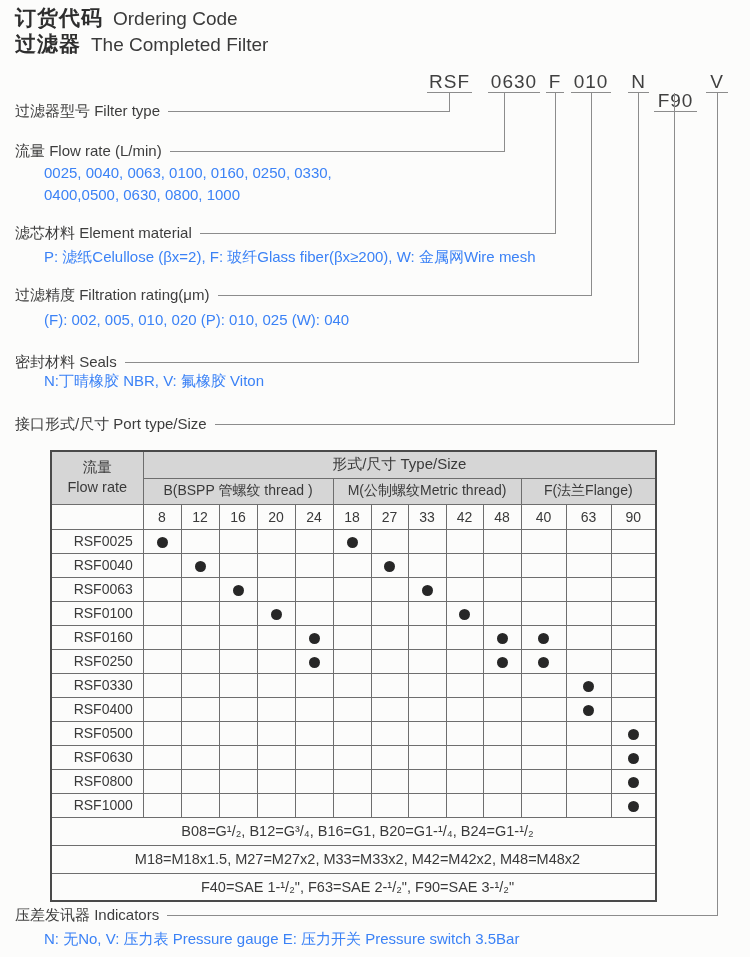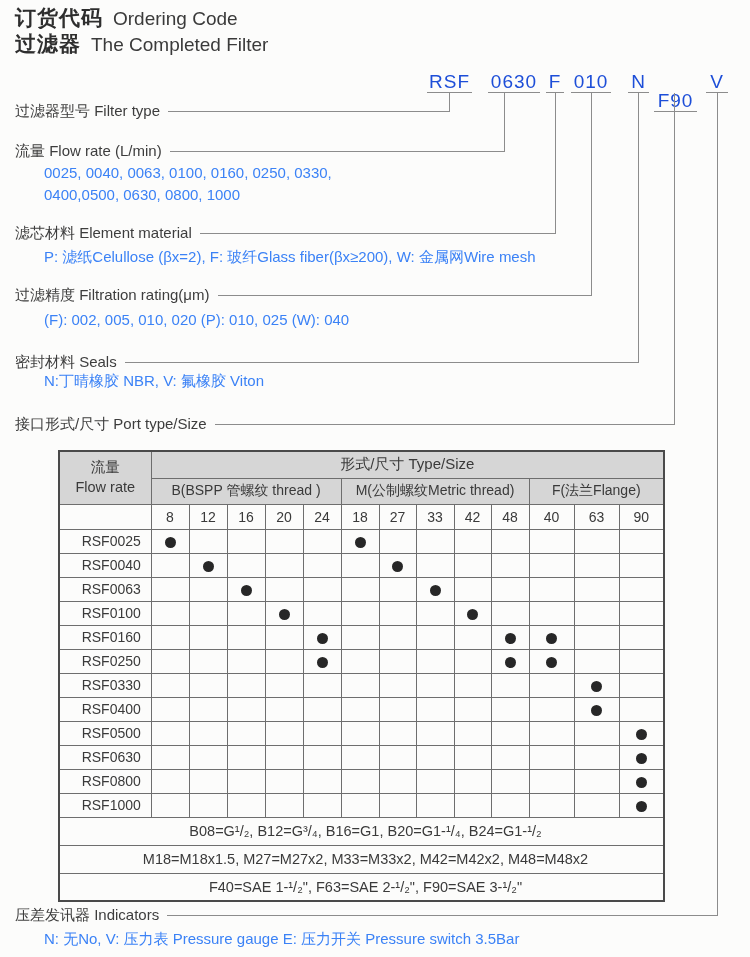--- a/index.html
+++ b/index.html
@@ -8,33 +8,33 @@
     position:relative; width:750px; height:957px; margin:0 auto;
     background:#fcfcfb; color:#3d3d3d; overflow:hidden;
     font-family:"Liberation Sans","DejaVu Sans",sans-serif;
   }
   .title-row { position:absolute; left:15px; display:flex; align-items:baseline; gap:10px; }
   .title-zh { font-size:21px; font-weight:bold; color:#2e2e2e; letter-spacing:1px; }
   .title-en { font-size:19px; color:#3a3a3a; }
   
   .code-part {
     position:absolute; top:71px; height:22px; text-align:center;
-    font-size:19px; color:#1d4ed8; letter-spacing:1px;
+    font-size:19px; color:#404040; letter-spacing:1px;
     border-bottom:1px solid #8c8c8c;
   }
   
   .vline { position:absolute; width:1px; background:#8c8c8c; }
   
   .legend-row { position:absolute; left:15px; height:20px; display:flex; align-items:center; }
   .legend-label { font-size:15px; white-space:nowrap; color:#3d3d3d; }
   .legend-line { flex:1; height:0; border-top:1px solid #8c8c8c; margin-left:8px; }
   .desc { position:absolute; left:44px; font-size:15px; color:#3b82f6; white-space:nowrap; }
   
   table.grid {
-    position:absolute; left:58px; top:450px; width:605px;
+    position:absolute; left:50px; top:450px; width:605px;
     border-collapse:collapse; table-layout:fixed;
     font-size:14px; color:#3a3a3a;
   }
   table.grid td {
     border:1px solid #6e6e6e; text-align:center; vertical-align:middle;
     overflow:hidden; white-space:nowrap;
   }
   table.grid { border:2px solid #4a4a4a; }
   td.gray { background:#d6d6d6; }
   tr.hrow1 { height:27px; } tr.hrow2 { height:26px; } tr.sizes { height:25px; }

